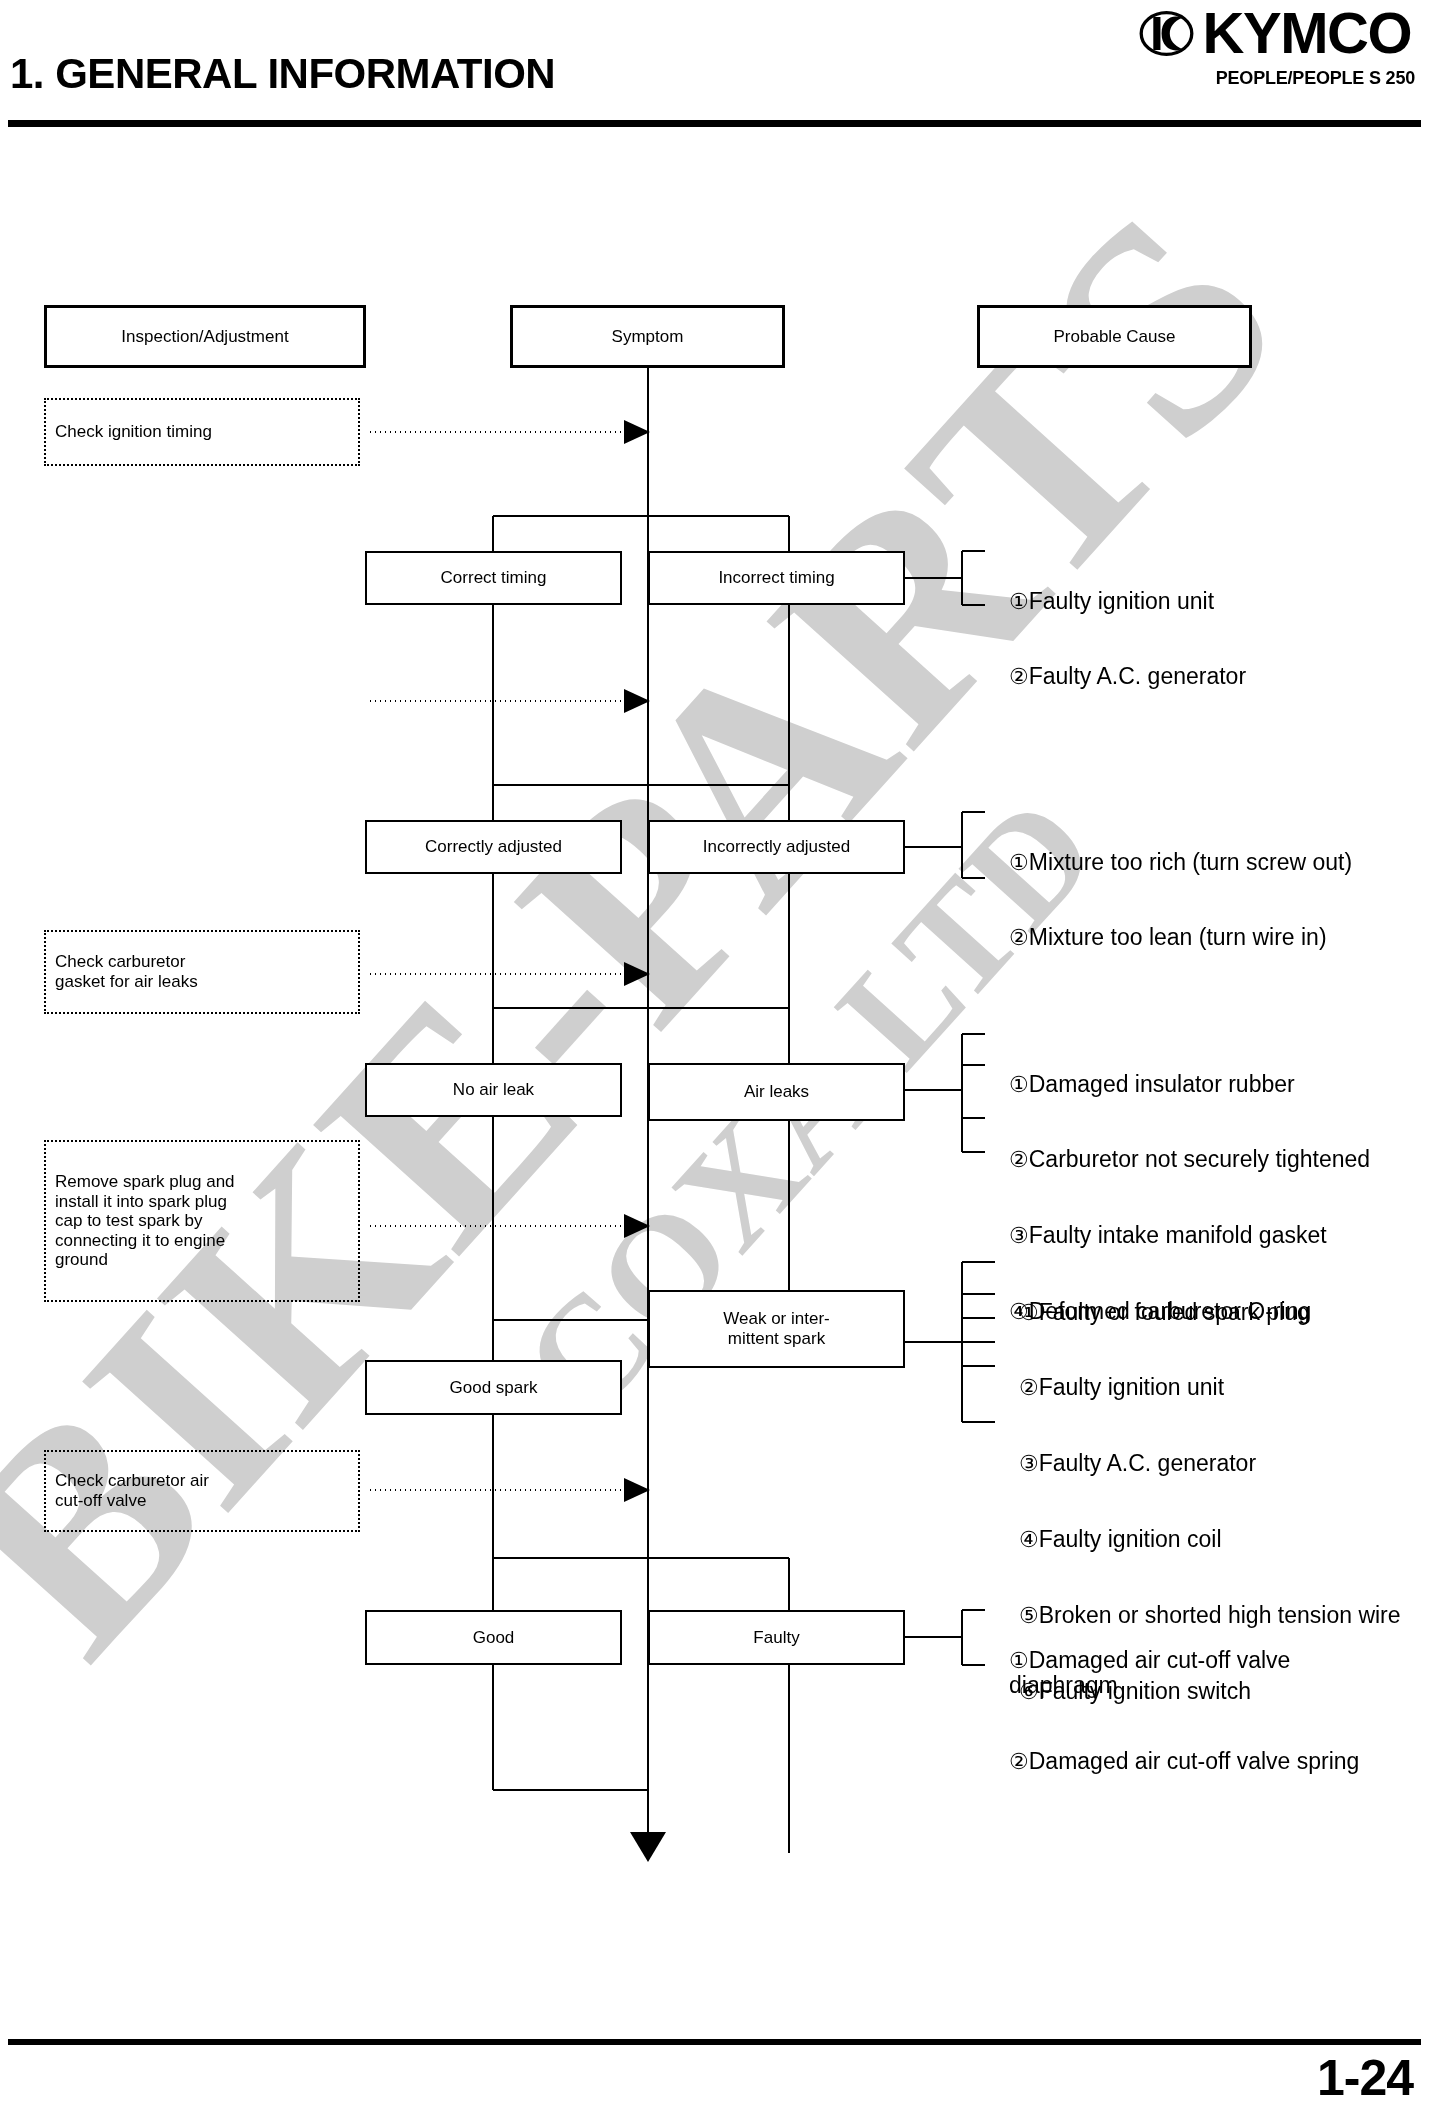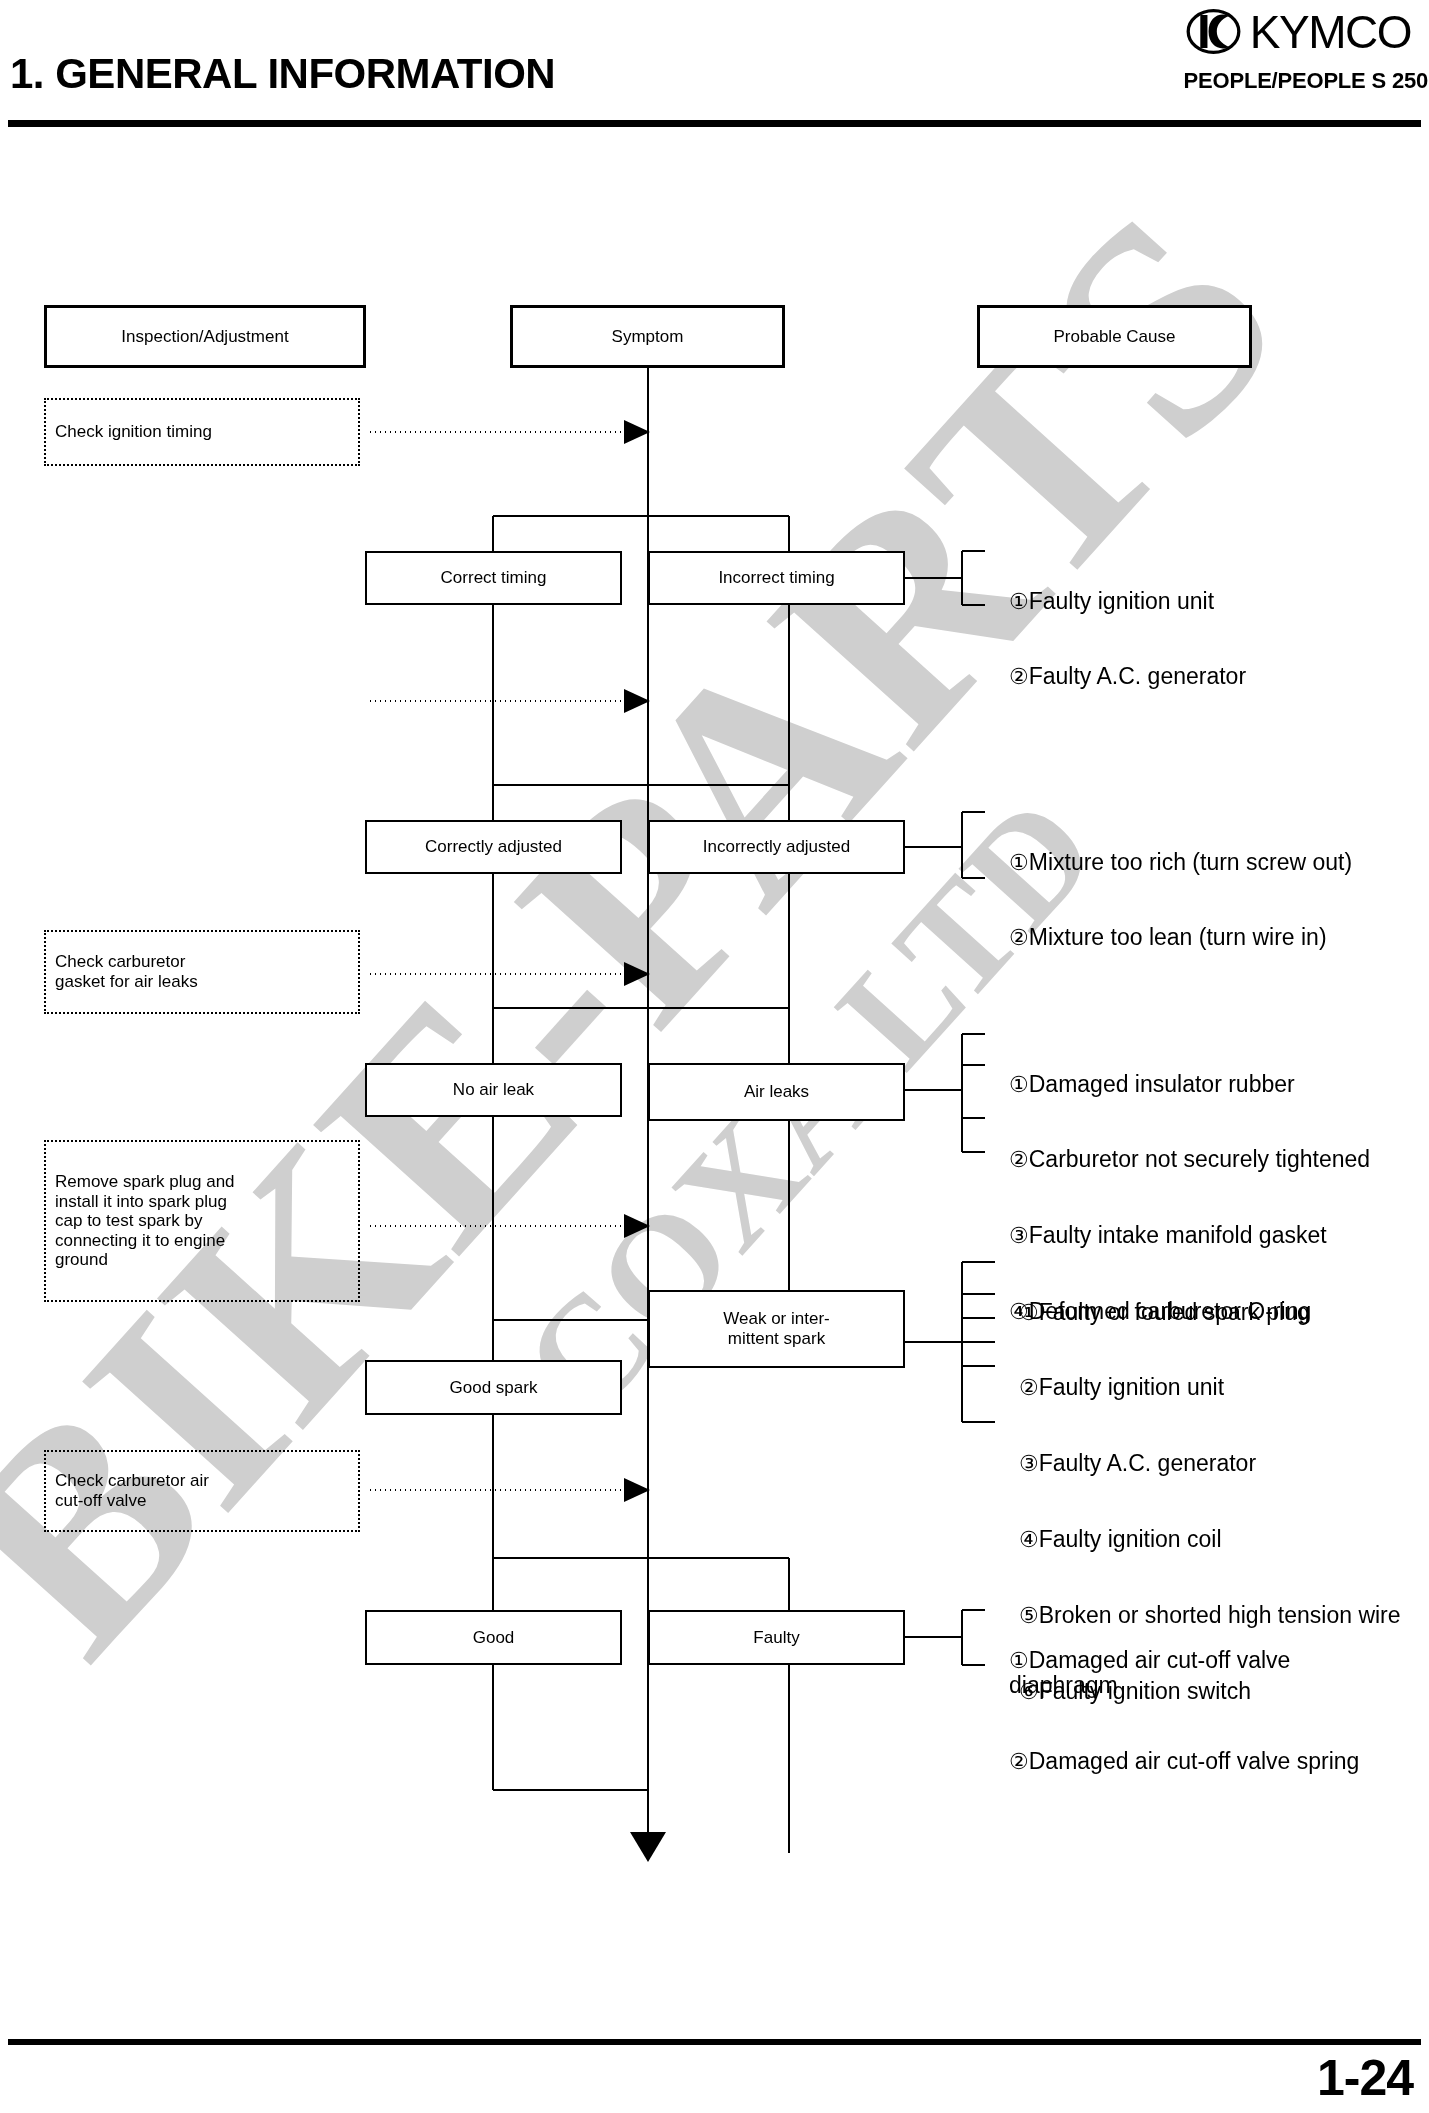--- a/index.html
+++ b/index.html
@@ -30,31 +30,31 @@
   }
 
   
   #hdr{position:absolute;left:0;top:0;width:1429px;height:150px;z-index:3;}
   #hdr-title{
     position:absolute;left:10px;top:50px;
     font-size:42px;font-weight:700;letter-spacing:-0.5px;
     white-space:nowrap;
   }
   #hdr-model{
-    position:absolute;right:1px;top:68px;
-    font-size:22px;font-weight:700;letter-spacing:-0.2px;
+    position:absolute;right:14px;top:68px;
+    font-size:18px;font-weight:700;letter-spacing:-0.2px;
     white-space:nowrap;
   }
   #logo{
     position:absolute;right:18px;top:4px;
     display:flex;align-items:center;gap:9px;
   }
   #logo-mark{width:55px;height:55px;}
   #logo-word{
-    font-size:46px;font-weight:400;letter-spacing:-1.5px;line-height:1;
+    font-size:58px;font-weight:700;letter-spacing:-1.5px;line-height:1;
   }
   #hdr-rule{
     position:absolute;left:8px;top:120px;width:1413px;height:7px;background:#000;
   }
 
   
   #sec-title{
     position:absolute;left:44px;top:180px;
     font-size:24px;font-weight:700;white-space:nowrap;z-index:3;
   }

